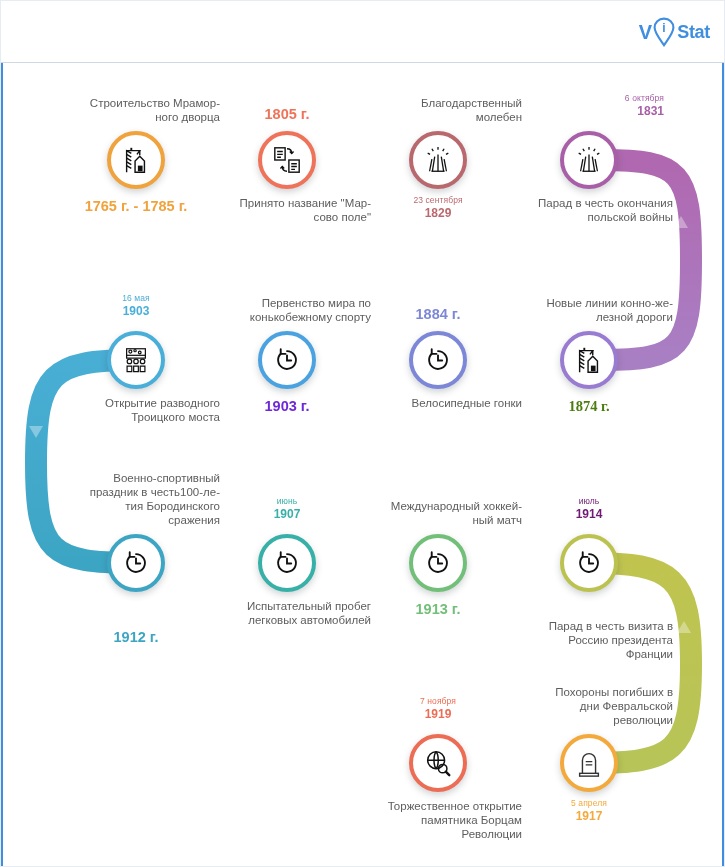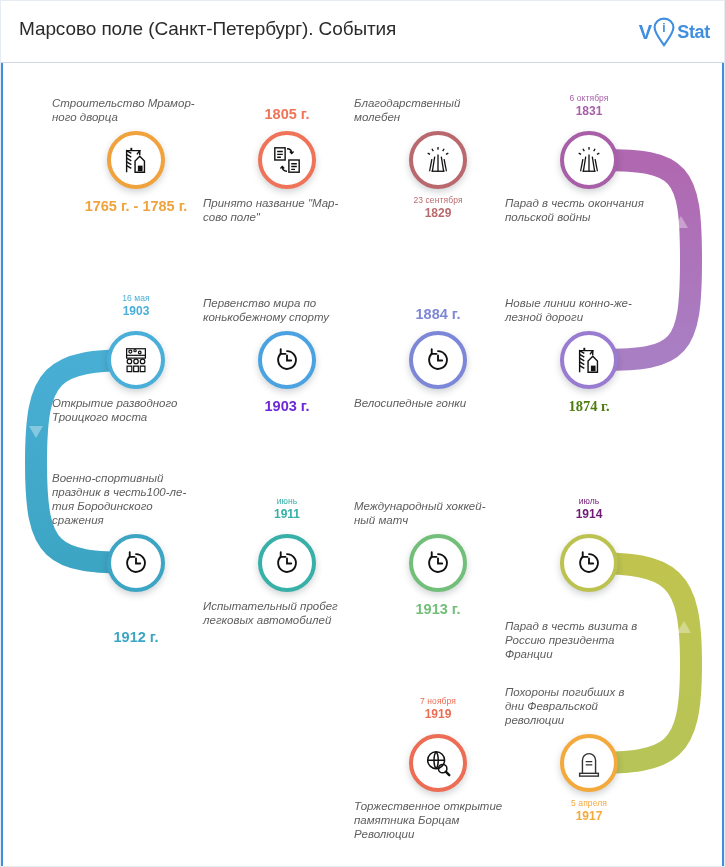--- a/index.html
+++ b/index.html
@@ -80,25 +80,24 @@
     align-items:center;
     justify-content:center;
   }
   .node svg{display:block;}
 
   
   .lbl{
     position:absolute;
     width:168px;
     margin-left:-84px;
-    text-align:left;
+    text-align:right;
     line-height:1.22;
     font-size:11.5px;
     color:#5d5d5d;
-    font-style:italic;
   }
   .date-blk{
     position:absolute;
     width:150px;
     margin-left:-75px;
     text-align:center;
     line-height:1.05;
   }
   .date-blk .d-day{
     display:block;
@@ -119,21 +118,20 @@
     font-size:14.5px;
     font-weight:bold;
   }
 </style>
 </head>
 <body>
 
 <div id="page">
 
   <div id="header">
-    <div id="page-title">Марсово поле (Санкт-Петербург). События</div>
     <div id="logo">
       <span class="lg-v">V</span>
       <span class="lg-pin">
         <svg width="24" height="30" viewBox="0 0 24 30" aria-hidden="true">
           <path d="M12 1.6 C6.6 1.6 2.6 5.6 2.6 10.6 C2.6 16.2 9.2 24 12 28.2 C14.8 24 21.4 16.2 21.4 10.6 C21.4 5.6 17.4 1.6 12 1.6 Z" fill="none" stroke="#3f8ee0" stroke-width="2.1"></path>
           <text x="12" y="15" text-anchor="middle" font-family="Liberation Sans, sans-serif" font-size="12" font-weight="bold" fill="#3f8ee0">i</text>
         </svg>
       </span>
       <span class="lg-stat">Stat</span>
     </div>
@@ -295,21 +293,21 @@
       <path d="M9 28h14"></path>
       <path d="M16 5V2M11 6.5 9.5 4M21 6.5l1.5-2.5M7.5 10 5 8.7M24.5 10 27 8.7"></path>
             </g>
           </svg>
         </span>
       </div>
       <div class="lbl" style="left: 588px; top: 195px;">
         <div>Парад в честь окончания</div>
         <div>польской войны</div>
       </div>
-      <div class="date-blk" style="left: 588px; color: rgb(168, 95, 168); top: 93px;">
+      <div class="date-blk" style="left: 588px; color: rgb(168, 95, 168); top: 93px; text-align: right;">
         <span class="d-day">6 октября</span>
         <span class="d-year">1831</span>
       </div>
       <div class="node" style="left: 135px; top: 359px; border-color: rgb(74, 175, 216);">
         <span>
           <svg width="30" height="30" viewBox="0 0 32 32">
             <g fill="none" stroke="#111" stroke-width="1.3">
       <rect x="6" y="4" width="20" height="10"></rect>
       <circle cx="10" cy="7" r="1.6"></circle>
               <circle cx="15" cy="6" r="1.2"></circle>
@@ -410,21 +408,21 @@
             </g>
           </svg>
         </span>
       </div>
       <div class="lbl" style="left: 286px; top: 598px;">
         <div>Испытательный пробег</div>
         <div>легковых автомобилей</div>
       </div>
       <div class="date-blk" style="left: 286px; color: rgb(55, 176, 168); top: 496px;">
         <span class="d-day">июнь</span>
-        <span class="d-year">1911</span>
+        <span class="d-year">1907</span>
       </div>
       <div class="node" style="left: 437px; top: 562px; border-color: rgb(114, 191, 121);">
         <span>
           <svg width="30" height="30" viewBox="0 0 32 32">
             <g fill="none" stroke="#111" stroke-width="2" stroke-linecap="round">
       <path d="M16 6.5a9.5 9.5 0 1 1-6.7 2.8"></path>
               <path d="M9.3 4.4v5.1h5.1"></path>
       <path d="M16 11v5.5h4.5"></path>
             </g>
           </svg>

